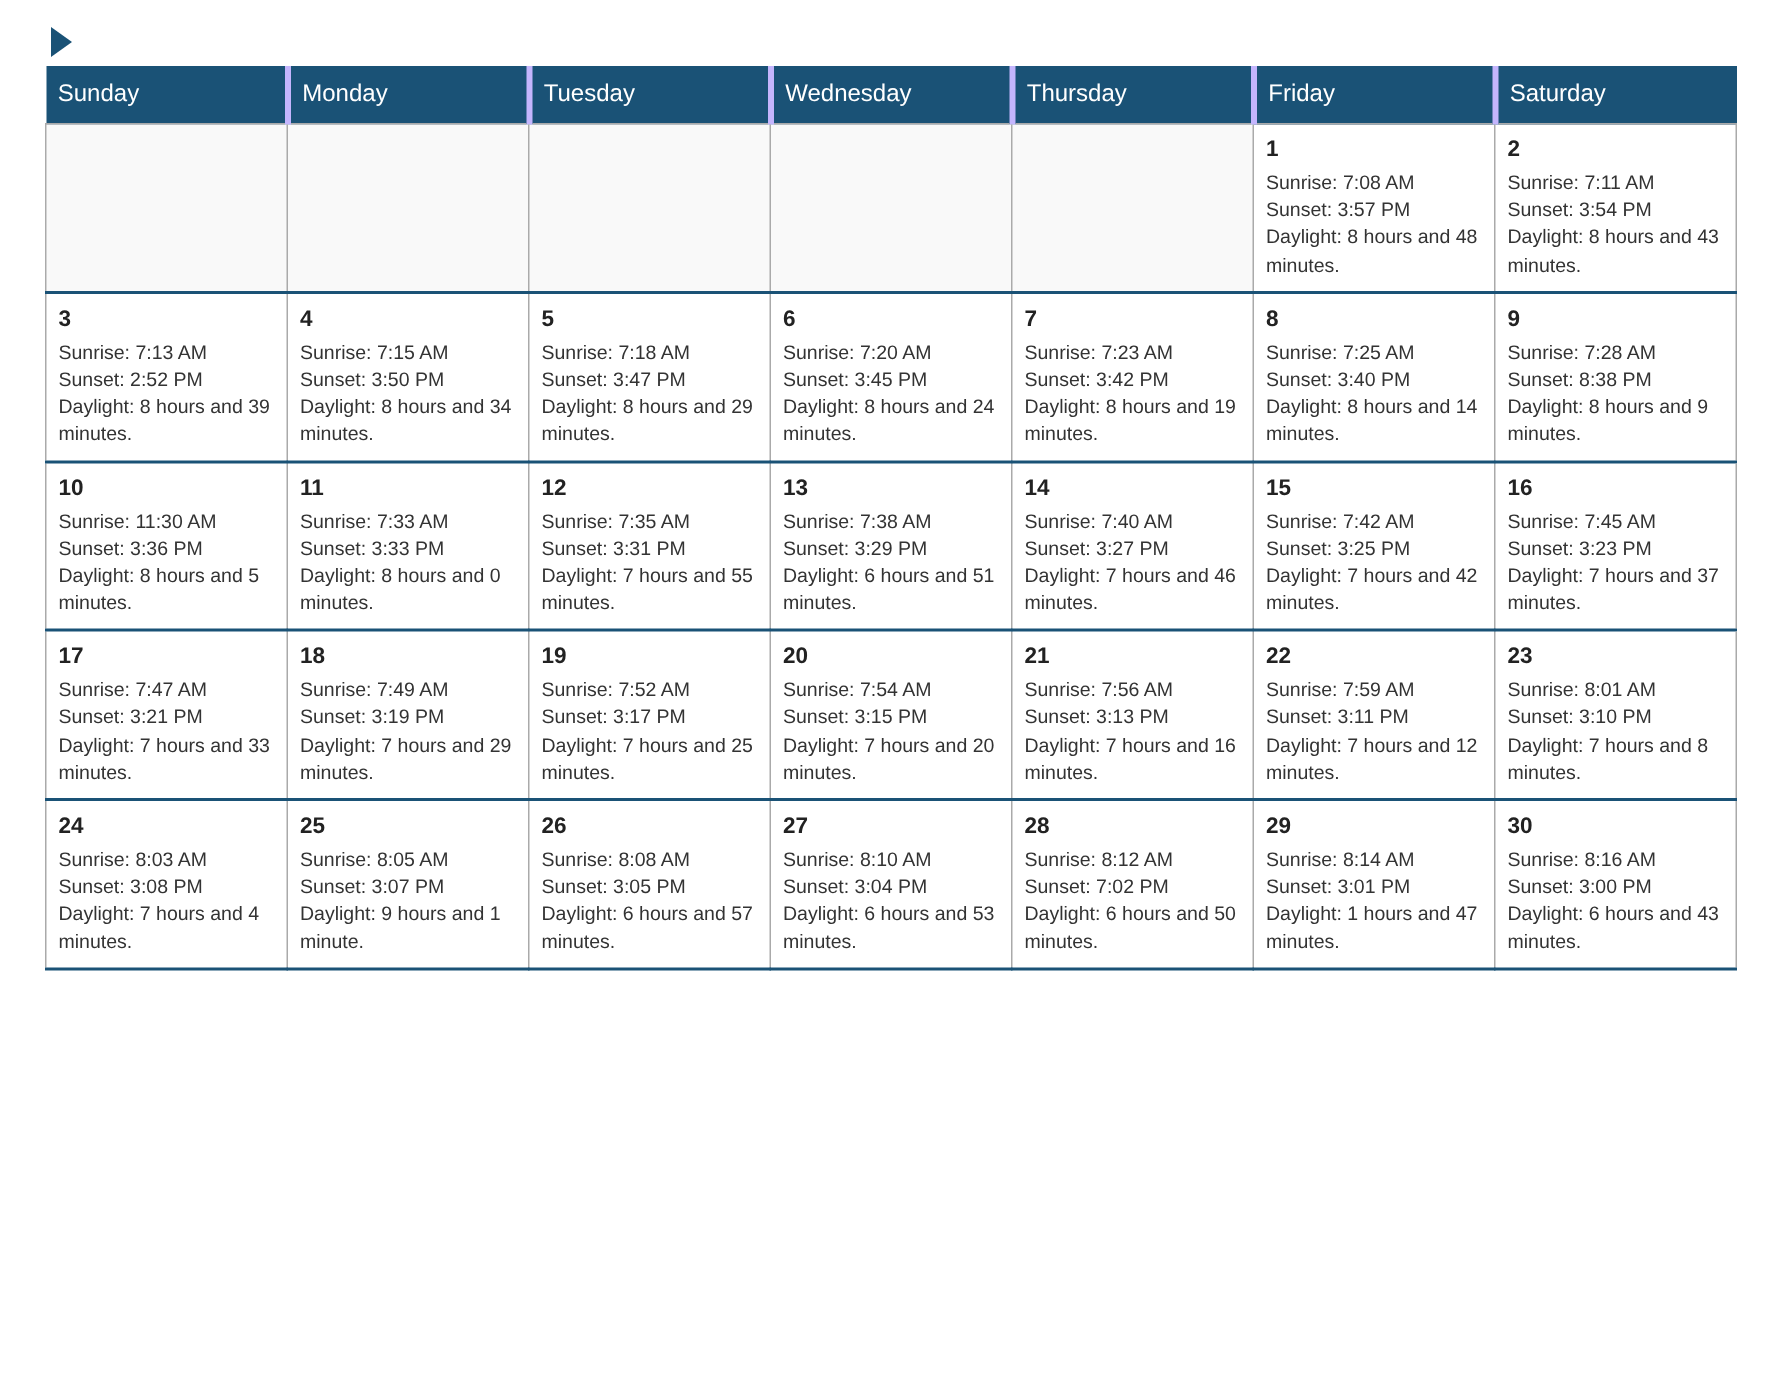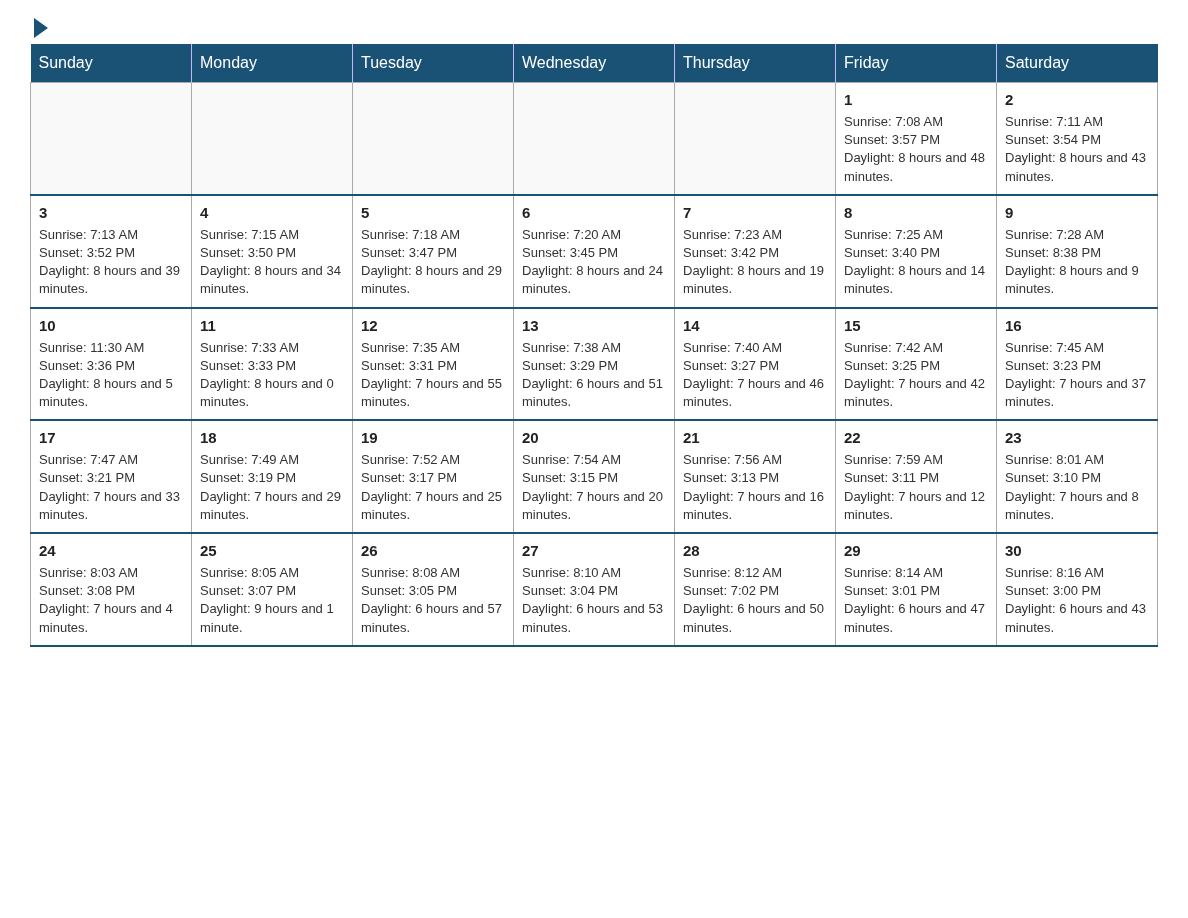--- a/index.html
+++ b/index.html
@@ -62,21 +62,21 @@
       border-collapse: collapse;
       margin-top: 10px;
     }
     .calendar th {
       background-color: #1a5276;
       color: #fff;
       padding: 10px 8px;
       text-align: left;
       font-size: 16px;
       font-weight: normal;
-      border-right: 1px solid #c4b5fd;
+      border-right: 4px solid #c4b5fd;
     }
     .calendar th:last-child { border-right: none; }
     .calendar td {
       vertical-align: top;
       padding: 6px 8px 8px 8px;
       border: 1px solid #aaa;
       width: 14.28%;
       min-height: 100px;
       font-size: 13px;
       color: #333;
@@ -142,21 +142,21 @@
           <span class="day-num">2</span>
           <div>Sunrise: 7:11 AM</div>
           <div>Sunset: 3:54 PM</div>
           <div>Daylight: 8 hours and 43 minutes.</div>
         </td>
       </tr>
       <tr>
         <td>
           <span class="day-num">3</span>
           <div>Sunrise: 7:13 AM</div>
-          <div>Sunset: 3:52 PM</div>
+          <div>Sunset: 2:52 PM</div>
           <div>Daylight: 8 hours and 39 minutes.</div>
         </td>
         <td>
           <span class="day-num">4</span>
           <div>Sunrise: 7:15 AM</div>
           <div>Sunset: 3:50 PM</div>
           <div>Daylight: 8 hours and 34 minutes.</div>
         </td>
         <td>
           <span class="day-num">5</span>
@@ -305,21 +305,21 @@
         <td>
           <span class="day-num">28</span>
           <div>Sunrise: 8:12 AM</div>
           <div>Sunset: 7:02 PM</div>
           <div>Daylight: 6 hours and 50 minutes.</div>
         </td>
         <td>
           <span class="day-num">29</span>
           <div>Sunrise: 8:14 AM</div>
           <div>Sunset: 3:01 PM</div>
-          <div>Daylight: 6 hours and 47 minutes.</div>
+          <div>Daylight: 1 hours and 47 minutes.</div>
         </td>
         <td>
           <span class="day-num">30</span>
           <div>Sunrise: 8:16 AM</div>
           <div>Sunset: 3:00 PM</div>
           <div>Daylight: 6 hours and 43 minutes.</div>
         </td>
       </tr>
     </tbody>
 </table>

